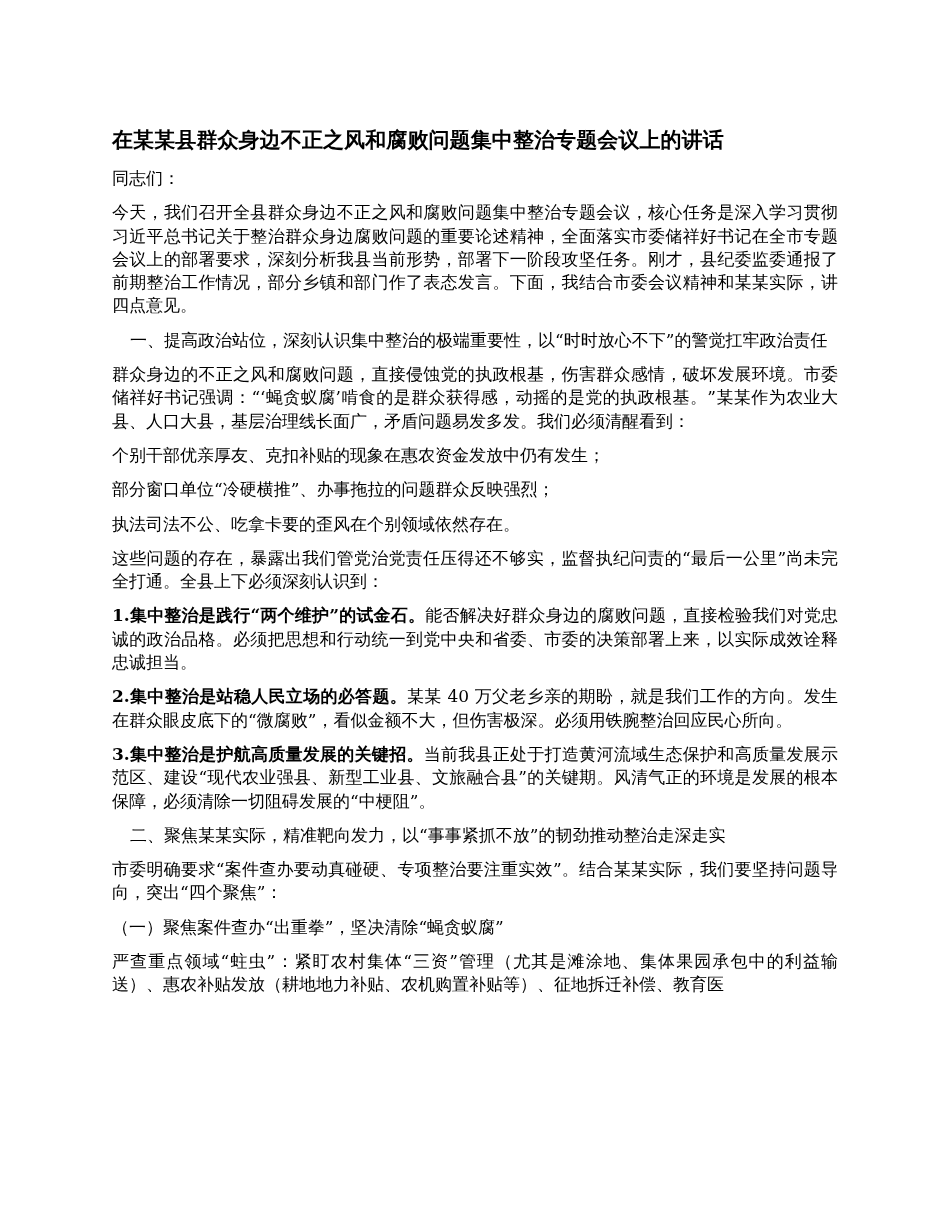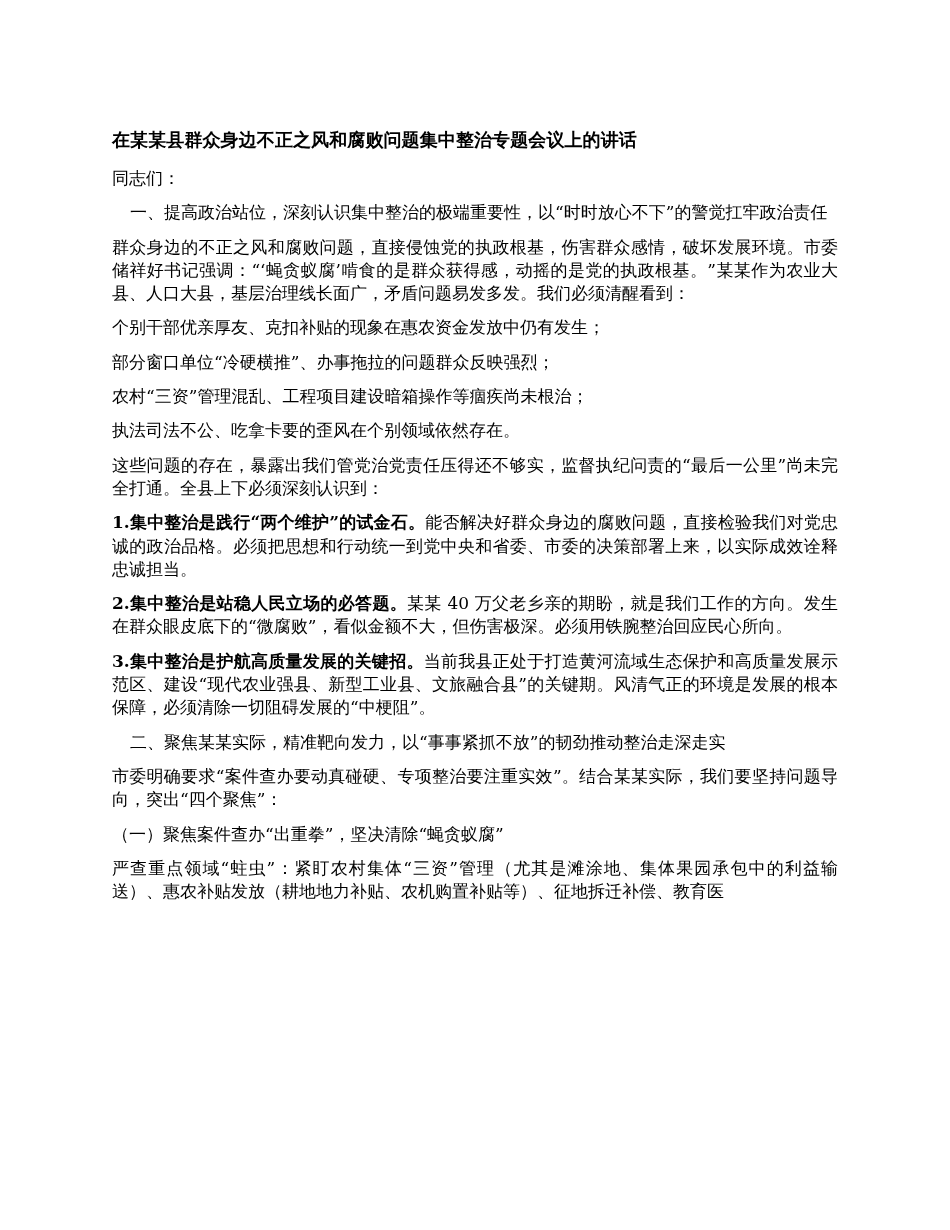--- a/index.html
+++ b/index.html
@@ -21,21 +21,21 @@
     box-sizing: border-box;
   }
   .content {
     position: absolute;
     left: 112px;
     top: 128px;
     width: 726px;
   }
   
   .doc-title {
-    font-size: 18px;
+    font-size: 21px;
     font-weight: bold;
     line-height: 24px;
     margin: 0 0 15px 0;
     letter-spacing: 0.1px;
     text-align: left;
   }
   .para {
     font-size: 17px;
     line-height: 23.3px;
     margin: 0 0 11px 0;
@@ -78,30 +78,30 @@
 </head>
 <body>
 
 <div class="page">
   <div class="content">
 
     <h1 class="doc-title">在某某县群众身边不正之风和腐败问题集中整治专题会议上的讲话</h1>
 
     <p class="salutation">同志们：</p>
 
+    <p class="para">今天，我们召开全县群众身边不正之风和腐败问题集中整治专题会议，核心任务是深入学习贯彻习近平总书记关于整治群众身边腐败问题的重要论述精神，全面落实市委储祥好书记在全市专题会议上的部署要求，深刻分析我县当前形势，部署下一阶段攻坚任务。刚才，县纪委监委通报了前期整治工作情况，部分乡镇和部门作了表态发言。下面，我结合市委会议精神和某某实际，讲四点意见。</p>
 
     <p class="heading-num">一、提高政治站位，深刻认识集中整治的极端重要性，以“时时放心不下”的警觉扛牢政治责任</p>
 
     <p class="para">群众身边的不正之风和腐败问题，直接侵蚀党的执政根基，伤害群众感情，破坏发展环境。市委储祥好书记强调：“‘蝇贪蚁腐’啃食的是群众获得感，动摇的是党的执政根基。”某某作为农业大县、人口大县，基层治理线长面广，矛盾问题易发多发。我们必须清醒看到：</p>
 
     <p class="list-item">个别干部优亲厚友、克扣补贴的现象在惠农资金发放中仍有发生；</p>
 
     <p class="list-item">部分窗口单位“冷硬横推”、办事拖拉的问题群众反映强烈；</p>
 
-    <p class="list-item">农村“三资”管理混乱、工程项目建设暗箱操作等痼疾尚未根治；</p>
 
     <p class="list-item">执法司法不公、吃拿卡要的歪风在个别领域依然存在。</p>
 
     <p class="para">这些问题的存在，暴露出我们管党治党责任压得还不够实，监督执纪问责的“最后一公里”尚未完全打通。全县上下必须深刻认识到：</p>
 
     <p class="para"><span class="lead">1.集中整治是践行“两个维护”的试金石。</span><span>能否解决好群众身边的腐败问题，直接检验我们对党忠诚的政治品格。必须把思想和行动统一到党中央和省委、市委的决策部署上来，以实际成效诠释忠诚担当。</span></p>
 
     <p class="para"><span class="lead">2.集中整治是站稳人民立场的必答题。</span><span>某某 40 万父老乡亲的期盼，就是我们工作的方向。发生在群众眼皮底下的“微腐败”，看似金额不大，但伤害极深。必须用铁腕整治回应民心所向。</span></p>
 
     <p class="para"><span class="lead">3.集中整治是护航高质量发展的关键招。</span><span>当前我县正处于打造黄河流域生态保护和高质量发展示范区、建设“现代农业强县、新型工业县、文旅融合县”的关键期。风清气正的环境是发展的根本保障，必须清除一切阻碍发展的“中梗阻”。</span></p>

